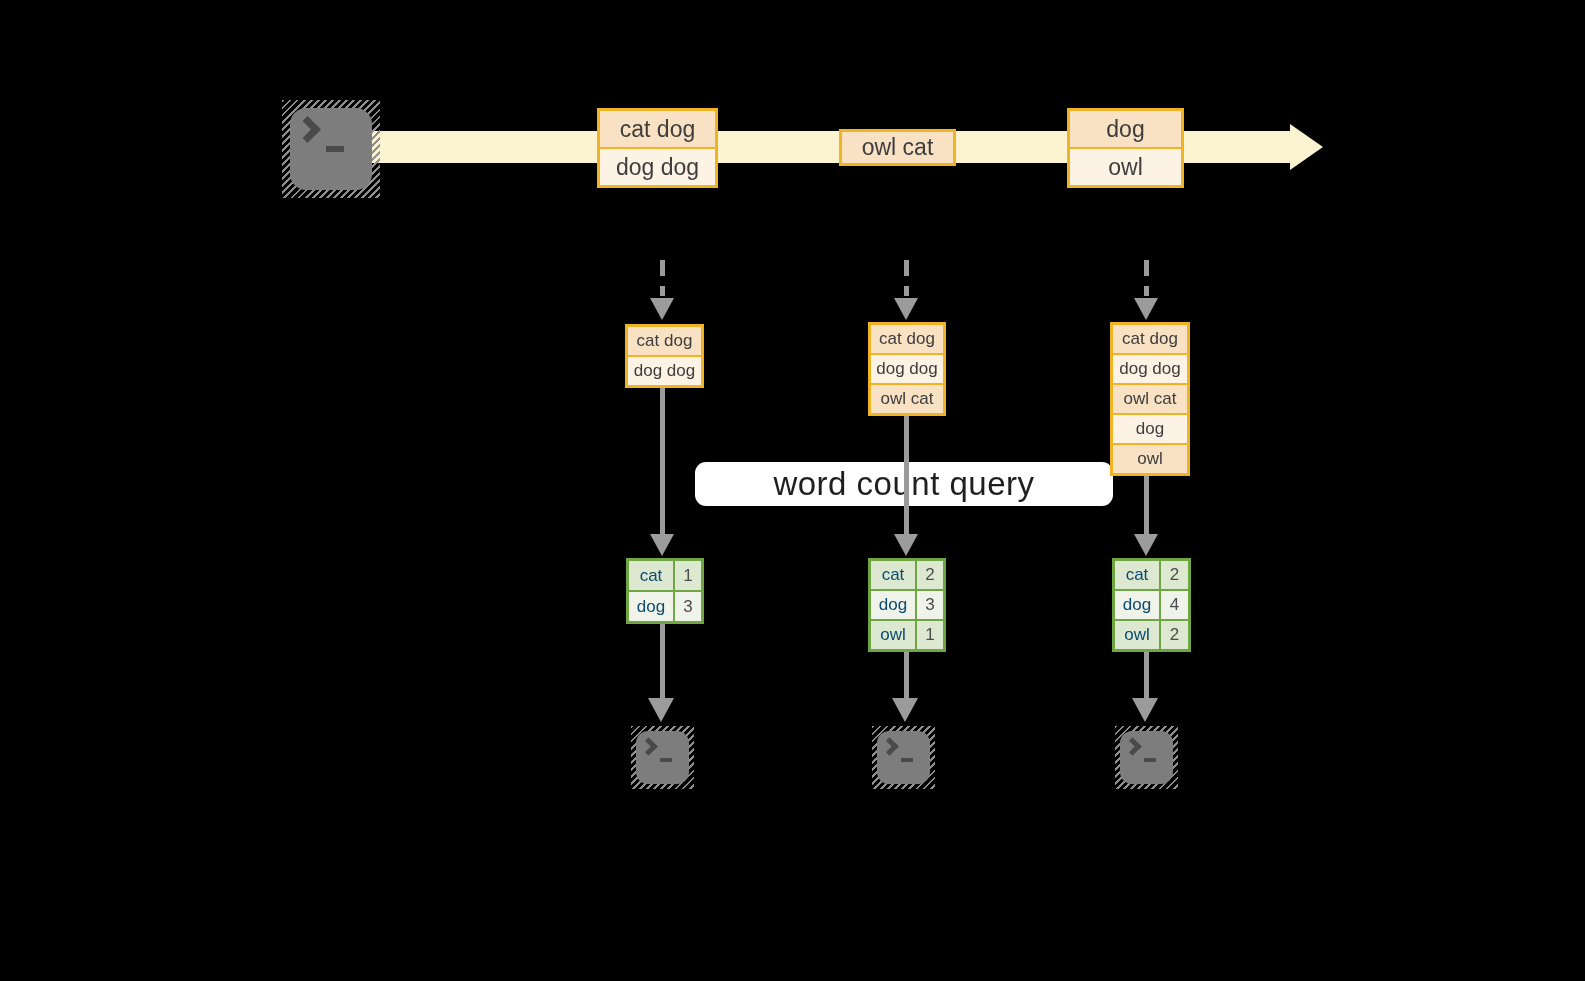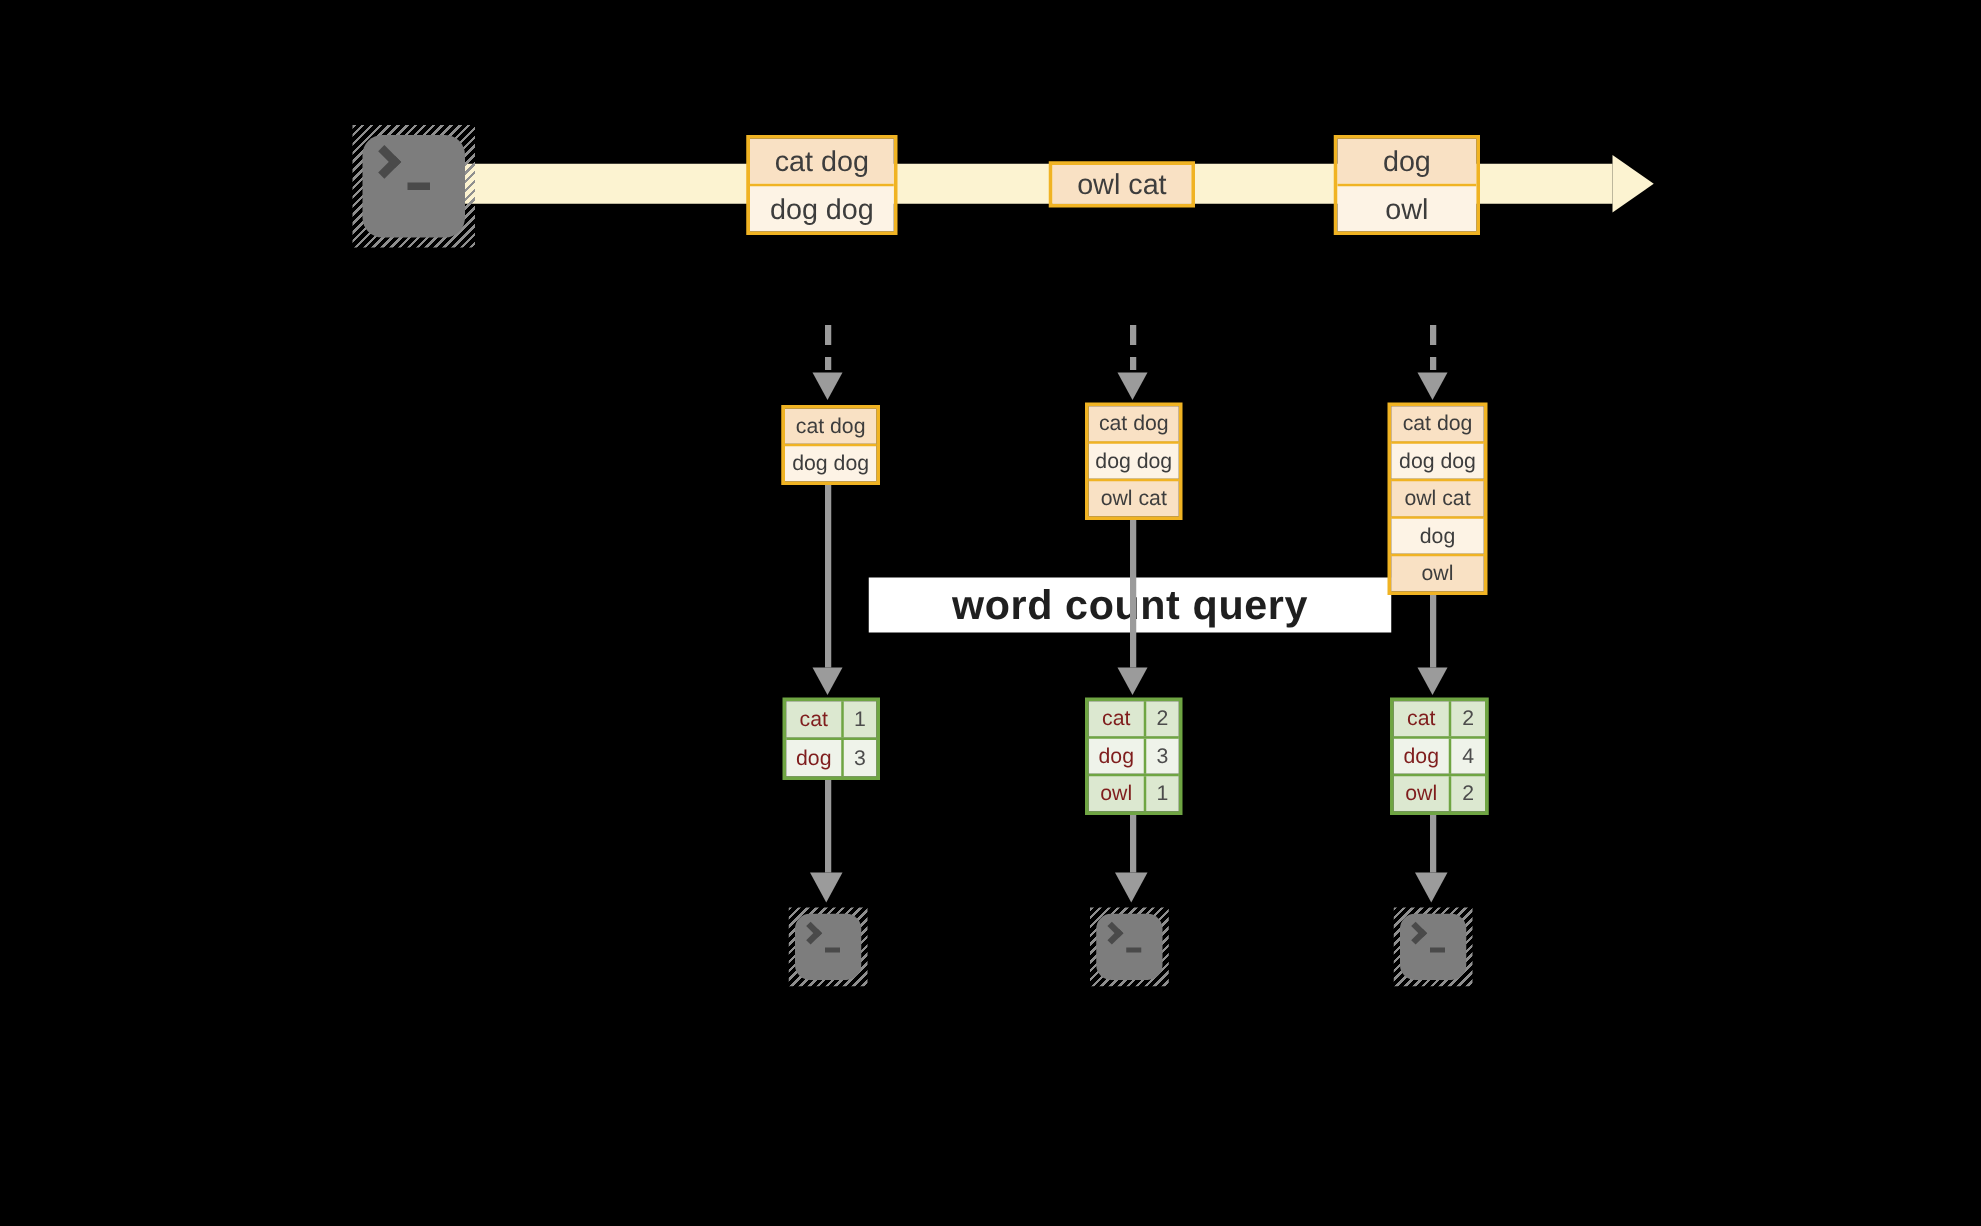--- a/index.html
+++ b/index.html
@@ -48,38 +48,38 @@
   #stbox-0{left:625px;top:324px;width:73px;}
   #stbox-1{left:868px;top:322px;width:72px;}
   #stbox-2{left:1110px;top:322px;width:74px;}
   
   .gtable{position:absolute;z-index:6;border:3px solid var(--table-border,#6fa543);}
   .grow{display:flex;height:28px;}
   .grow + .grow{border-top:2px solid var(--table-border,#6fa543);}
   .grow:nth-child(odd){background:var(--table-fill-dark,#dce8d0);}
   .grow:nth-child(even){background:var(--table-fill-light,#eff3ea);}
   .gword{width:44px;display:flex;align-items:center;justify-content:center;
-    border-right:2px solid var(--table-border,#6fa543);font-size:17px;color:#7f1d1d;}
+    border-right:2px solid var(--table-border,#6fa543);font-size:17px;color:#0c4a6e;}
   .gnum{flex:1;display:flex;align-items:center;justify-content:center;
     font-size:17px;color:#4c4c4c;}
   #gtable-0{left:626px;top:558px;width:72px;}
   #gtable-0 .grow{height:29px;}
   #gtable-1{left:868px;top:558px;width:72px;}
   #gtable-2{left:1112px;top:558px;width:73px;}
   
   .dash-shaft{position:absolute;width:5px;height:36px;top:260px;z-index:5;
     background:repeating-linear-gradient(180deg,var(--arrow-gray,#9b9b9b) 0 16px,transparent 16px 26px);}
   .solid-shaft{position:absolute;width:5px;background:var(--arrow-gray,#9b9b9b);z-index:5;}
   .ahead{position:absolute;width:0;height:0;z-index:5;
     border-left:12px solid transparent;border-right:12px solid transparent;
     border-top:22px solid var(--arrow-gray,#9b9b9b);}
   
   .query-label{position:absolute;left:695px;top:462px;width:418px;height:44px;
     background:#ffffff;z-index:4;display:flex;align-items:center;justify-content:center;
-    font-size:33px;font-weight:700;color:#1f1f1f;letter-spacing:0.5px;}
+    font-size:33px;font-weight:400;color:#1f1f1f;letter-spacing:0.5px;border-radius:11px;}
 </style>
 </head>
 <body>
 
 <div id="canvas">
 
   <div class="terminal big" style="left:282px;top:100px;width:98px;height:98px;">
     <div class="term-inner"></div>
     <div class="chevron"></div>
     <div class="underscore"></div>

